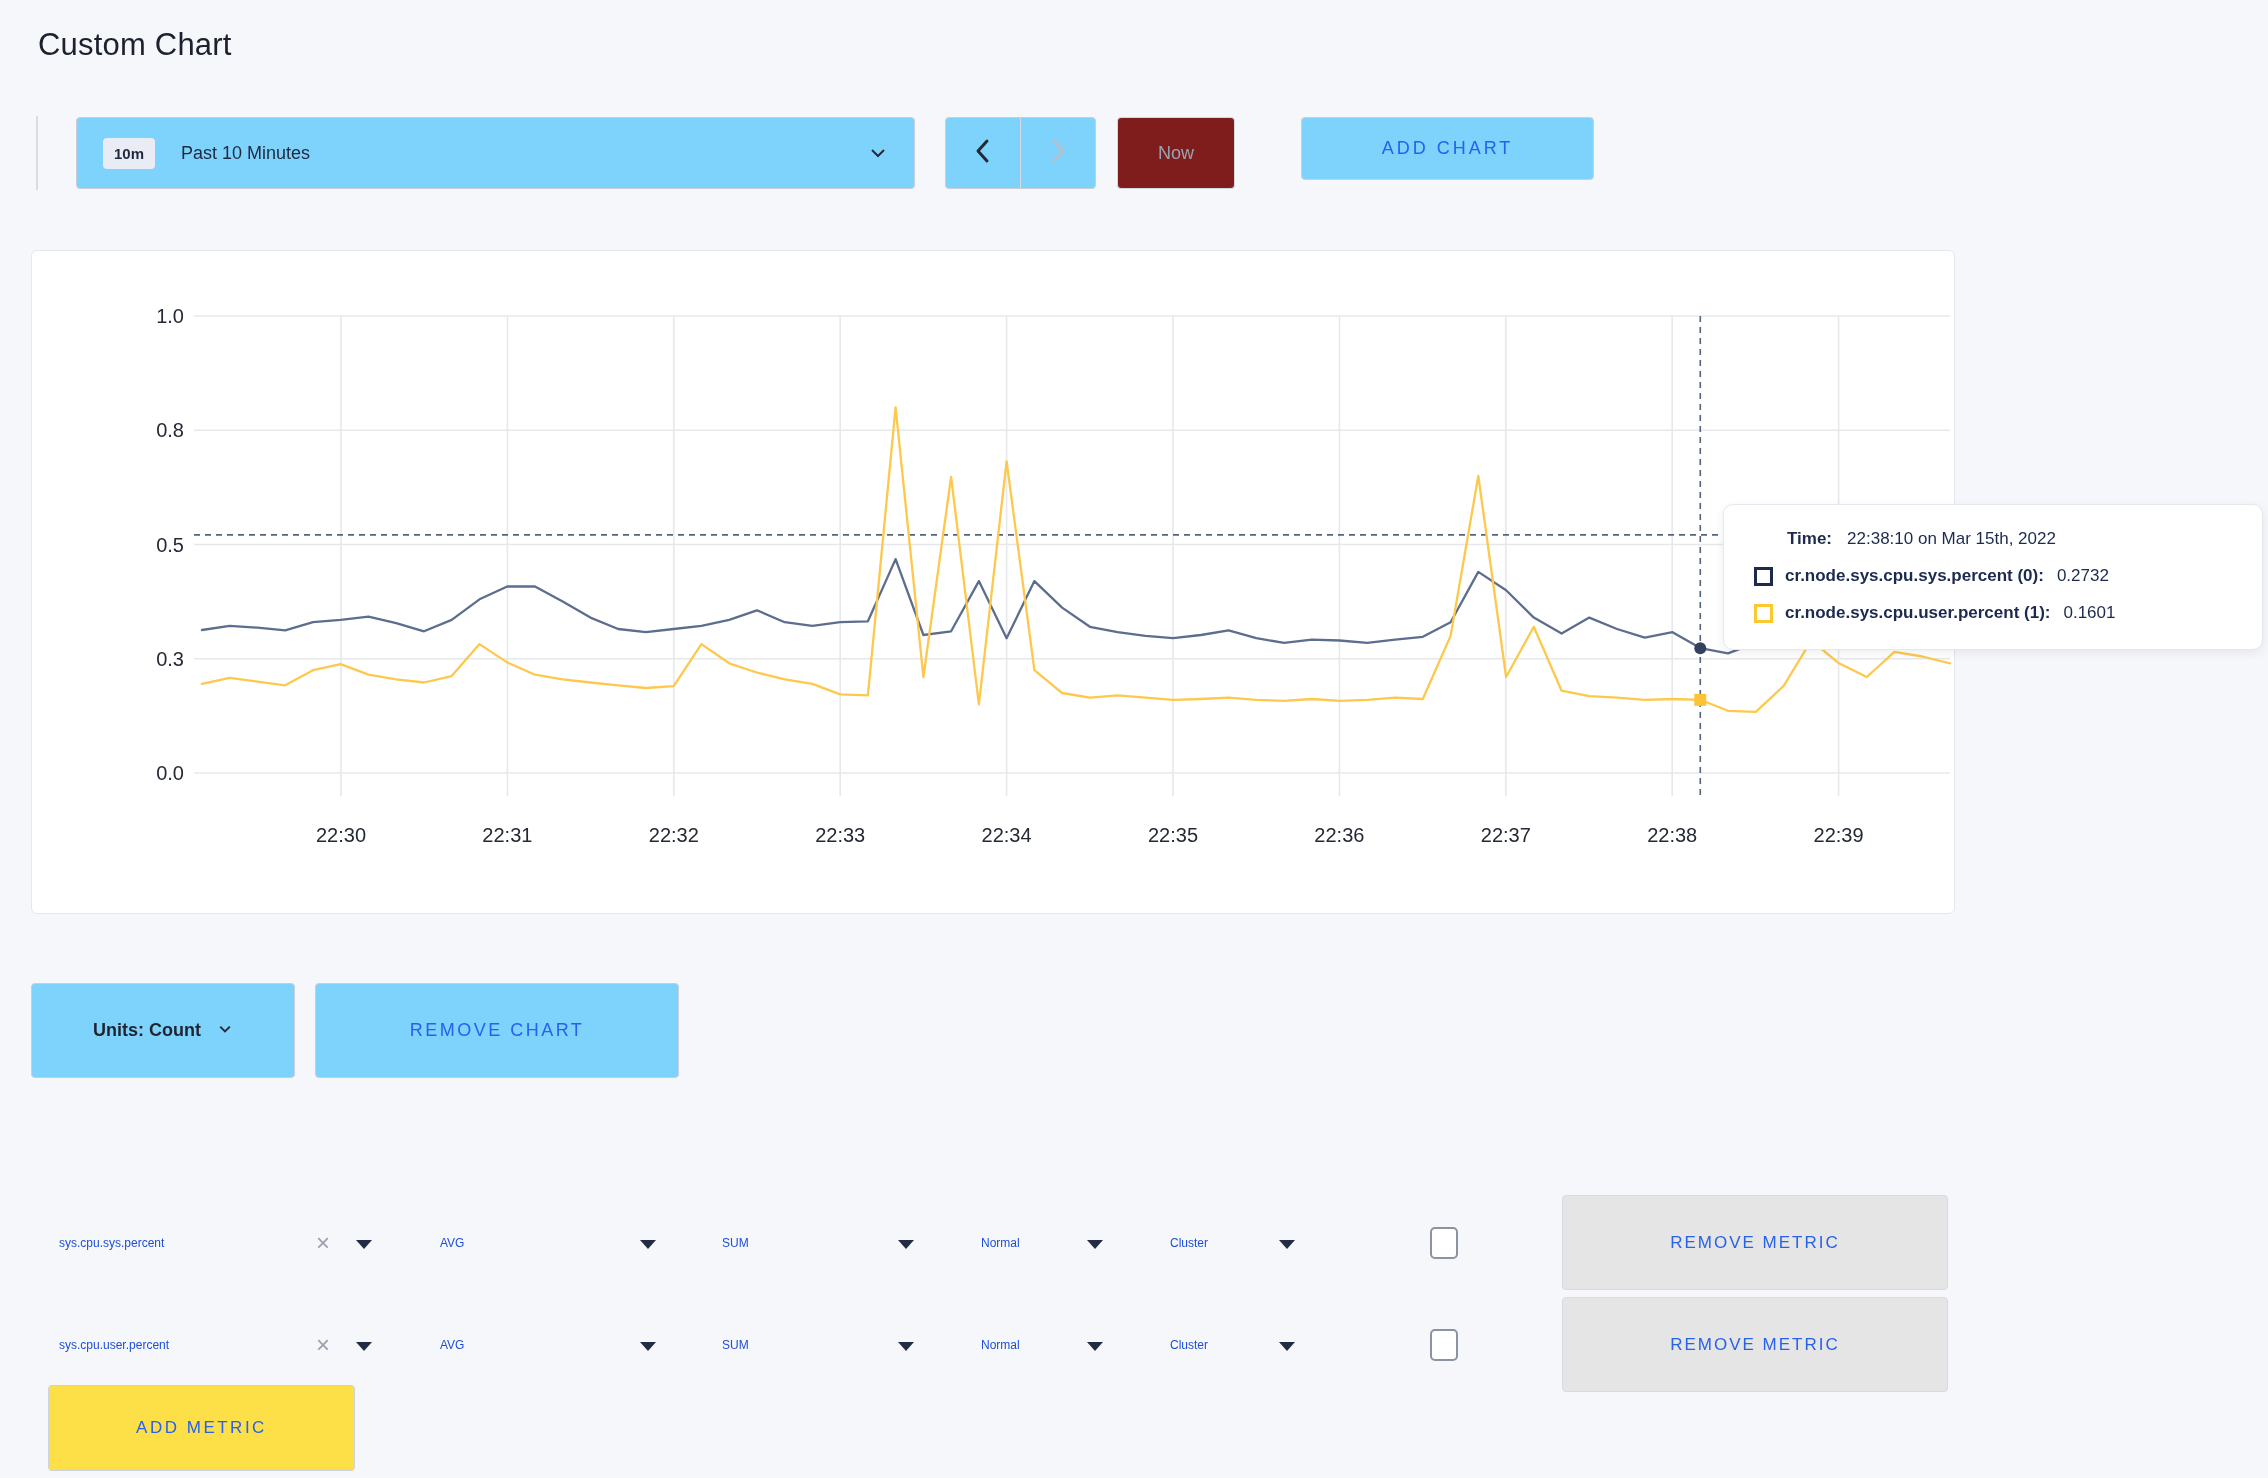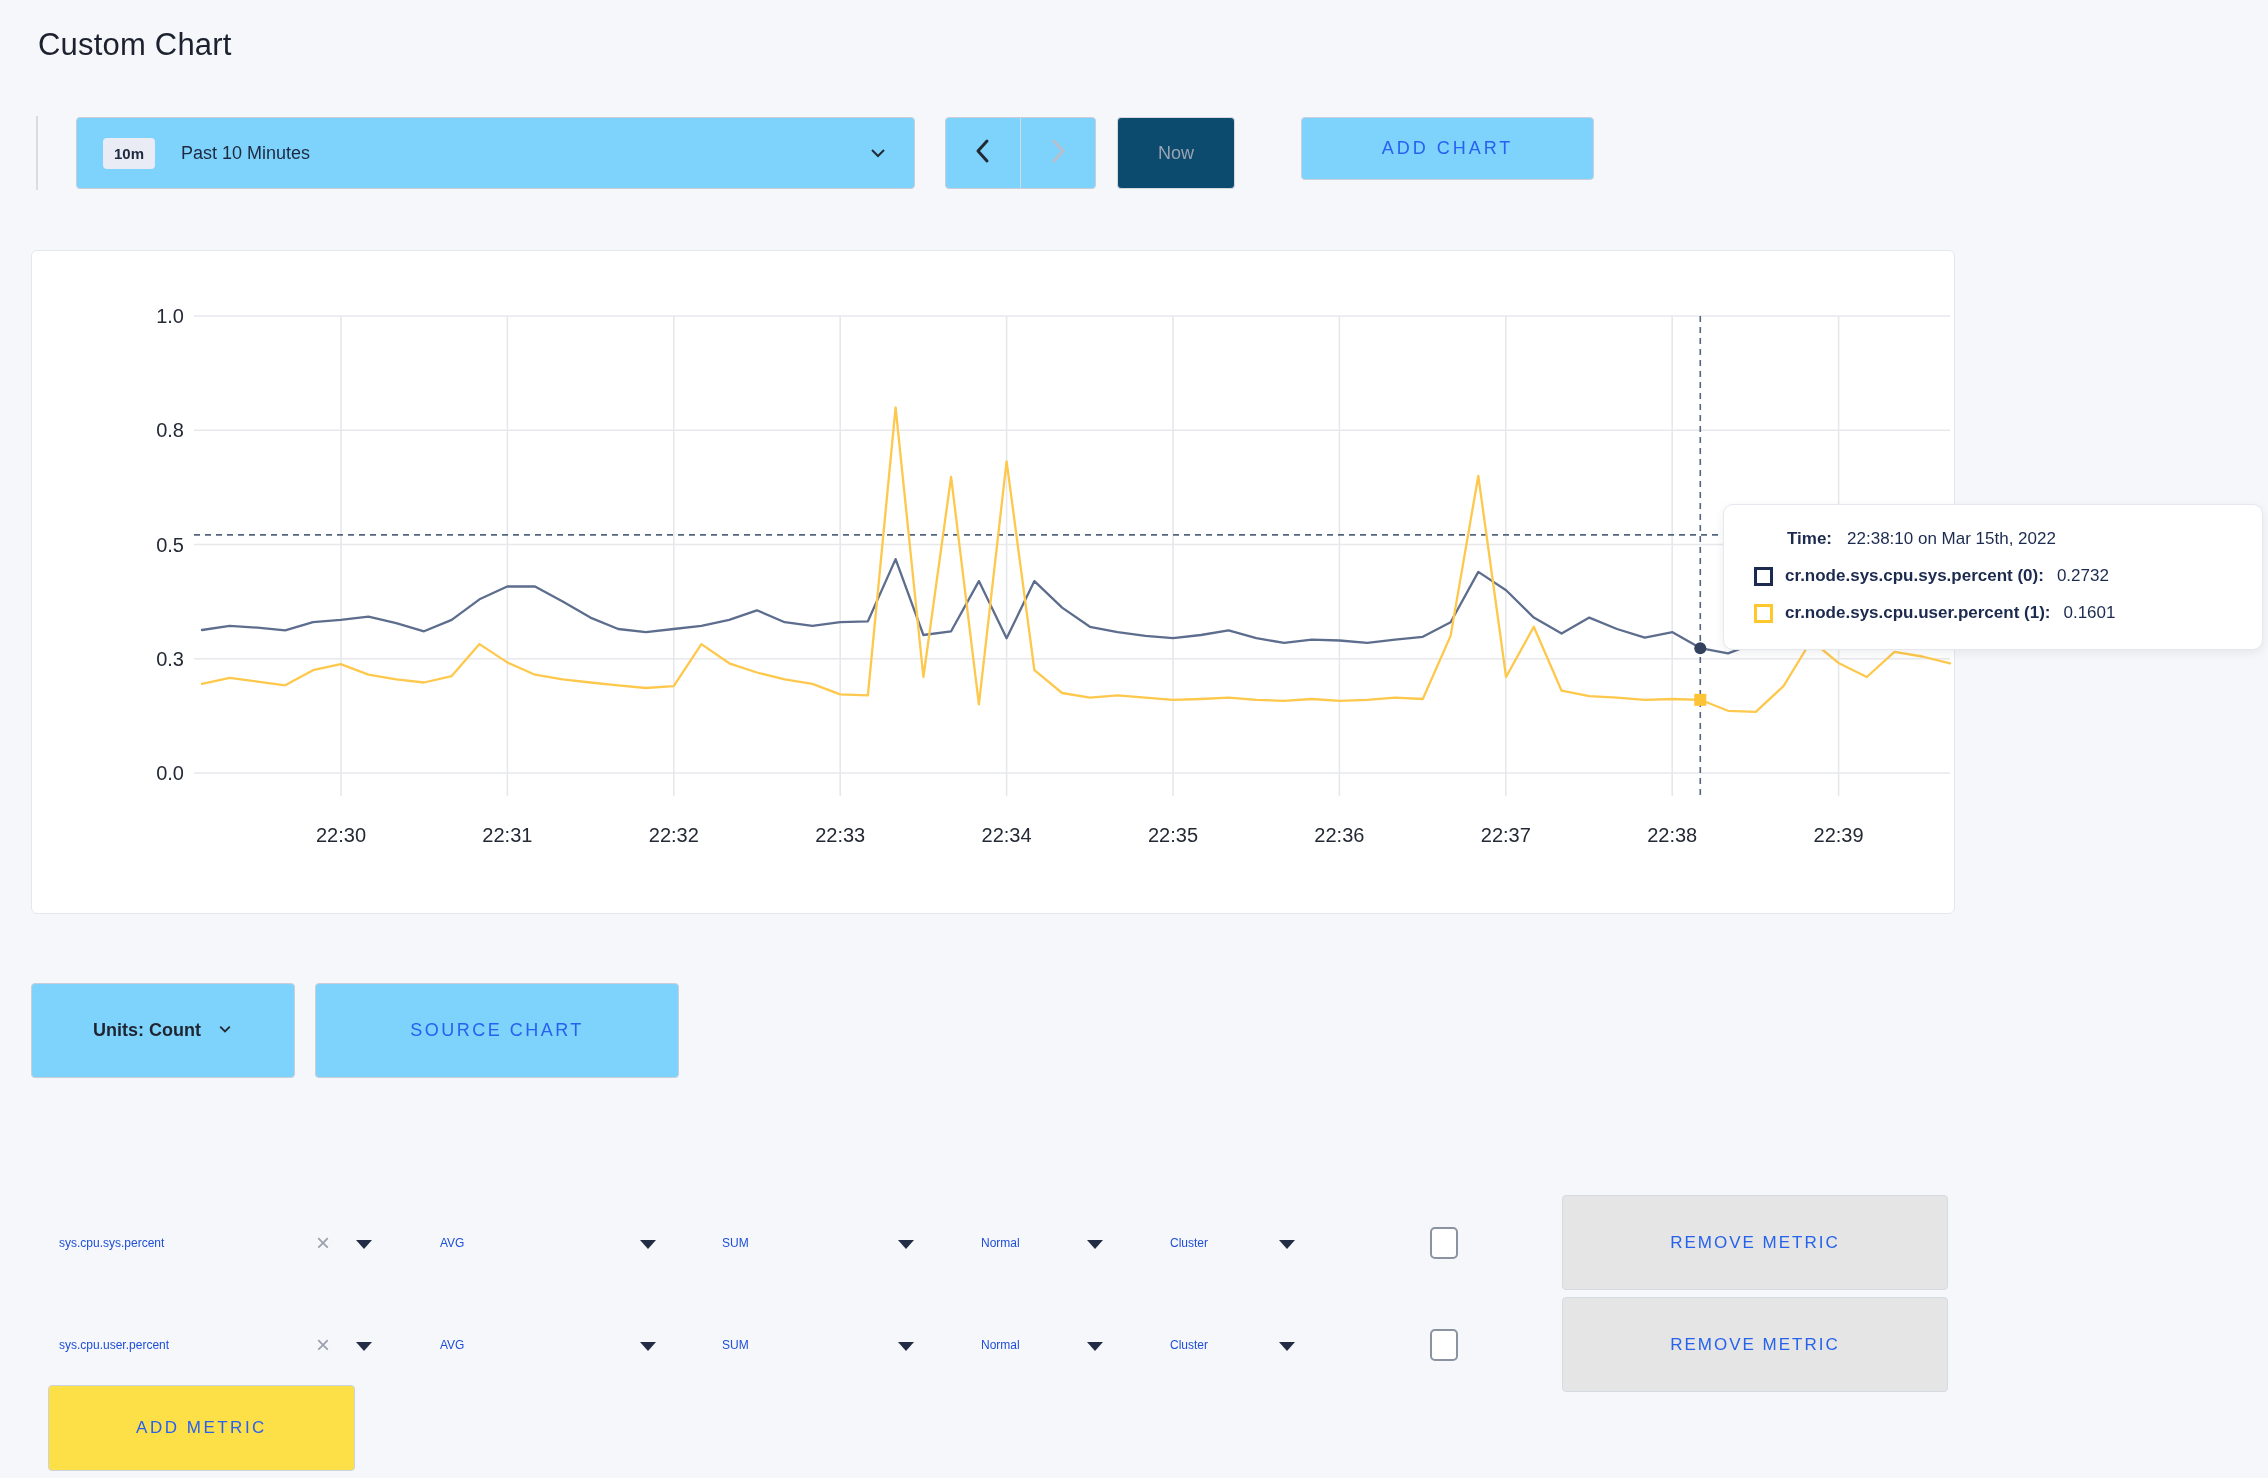--- a/index.html
+++ b/index.html
@@ -15,21 +15,21 @@
        display:flex;align-items:center;}
   #toolbar-divider{left:36px;top:116px;width:2px;height:74px;background:#d8dce4;}
   #time-select{left:76px;top:117px;width:839px;height:72px;padding:0 26px;cursor:pointer;}
   #time-badge{background:#e9ecf5;border-radius:4px;padding:7px 11px;font-size:15px;font-weight:700;color:#1f2940;}
   #time-label{margin-left:26px;font-size:18px;color:#1f2940;}
   #time-chevron{margin-left:auto;display:flex;}
   #arrow-group{left:945px;top:117px;width:151px;height:72px;padding:0;}
   .arrow-half{width:50%;height:100%;display:flex;align-items:center;justify-content:center;cursor:pointer;}
   #arrow-divider{width:1px;height:100%;background:#d5d9e1;}
   #now-button{left:1117px;top:117px;width:118px;height:72px;justify-content:center;
-              background:#0c4a6e;border-color:#d4d8e0;font-size:18px;color:#9aa3b2;cursor:default;}
+              background:#7f1d1d;border-color:#d4d8e0;font-size:18px;color:#9aa3b2;cursor:default;}
   .blue-btn{justify-content:center;color:#2860f0;font-weight:500;letter-spacing:3px;cursor:pointer;}
   #add-chart-button{left:1301px;top:117px;width:293px;height:63px;font-size:18px;border-color:#c9cfdd;}
 
   
   #chart-panel{left:31px;top:250px;width:1922px;height:662px;background:#fff;
                border:1px solid #e4e7ed;border-radius:6px;}
   #chart-svg{position:absolute;left:0;top:0;}
   #chart-svg text{font-family:"Liberation Sans",sans-serif;font-size:20px;fill:#242a35;}
 
   
@@ -164,21 +164,21 @@
   </div>
 
   <div class="abs ctl" id="units-button">
     <span id="units-label">Units: Count</span>
     <span>
       <svg width="16" height="16" viewBox="0 0 20 20">
           <polyline points="4,7 10,13 16,7" fill="none" stroke="#242a35" stroke-width="2.4"></polyline>
         </svg>
     </span>
   </div>
-  <div class="abs ctl blue-btn" id="remove-chart-button">SOURCE CHART</div>
+  <div class="abs ctl blue-btn" id="remove-chart-button">REMOVE CHART</div>
 
 
   <div class="abs mrow" style="top:1195px">
     <span class="cell" style="left:28px">sys.cpu.sys.percent</span>
     <span class="x-icon" style="left:285px">×</span>
     <span class="caret" style="left:325px"></span>
     <span class="cell" style="left:409px">AVG</span>
     <span class="caret" style="left:609px"></span>
     <span class="cell" style="left:691px">SUM</span>
     <span class="caret" style="left:867px"></span>

